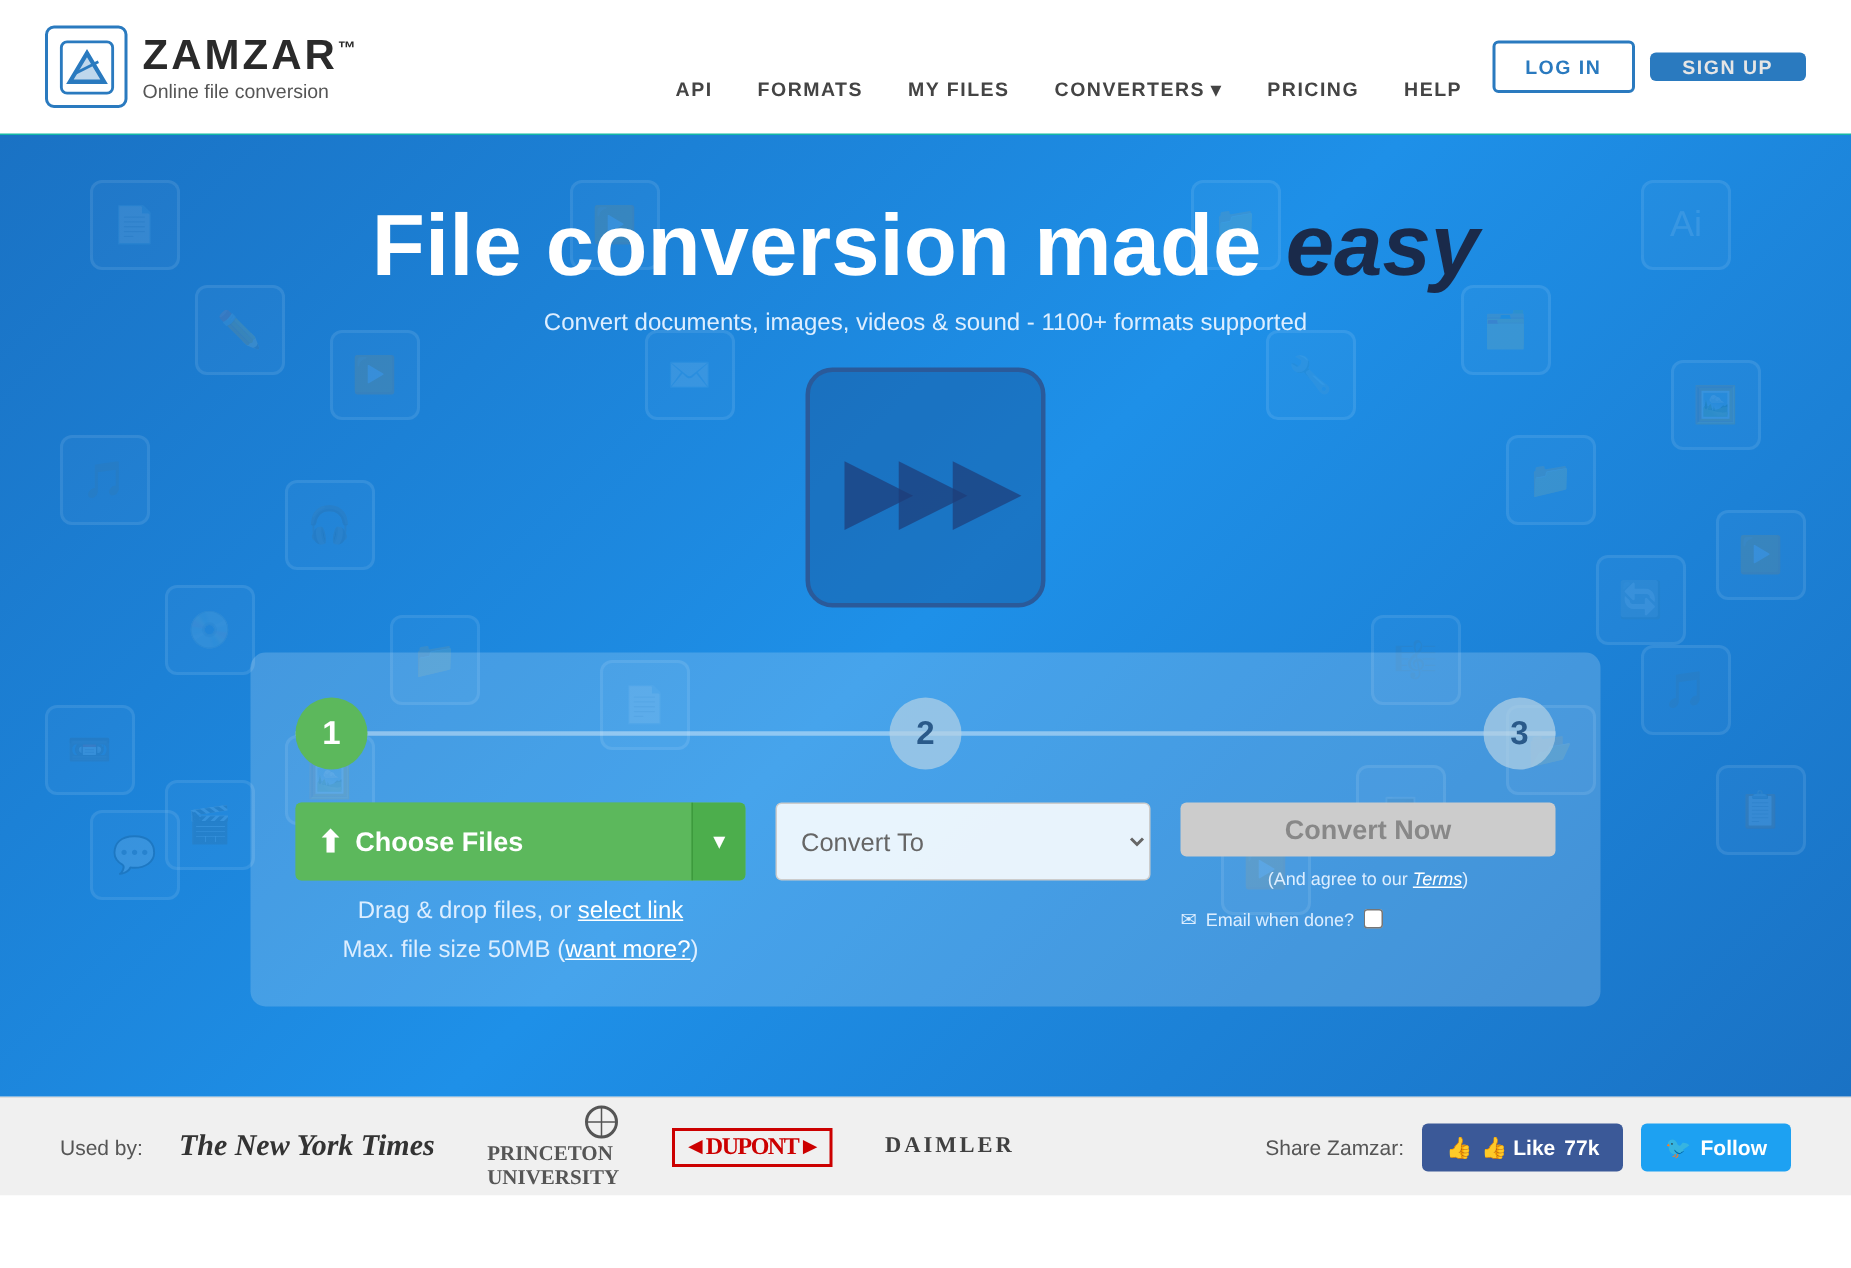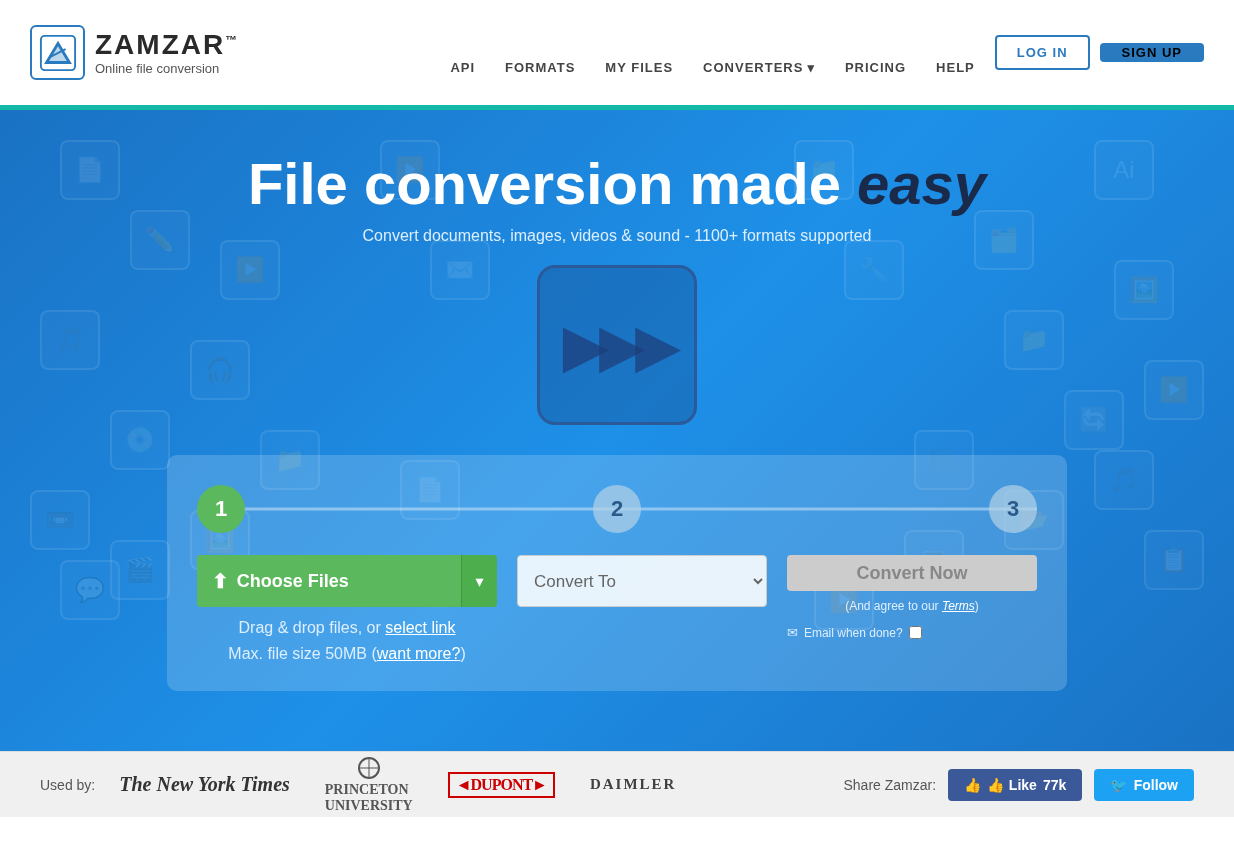--- a/index.html
+++ b/index.html
@@ -1,25 +1,25 @@
 <!DOCTYPE html>
 <html><head>
   <meta charset="utf-8">
   <style>
     * { box-sizing: border-box; margin: 0; padding: 0; }
     body { font-family: Arial, sans-serif; background: #fff; width: 1234px; }
 
     
     .header {
       background: #fff;
-      border-bottom: 5px solid #14b8a6;
+      border-bottom: 1px solid #14b8a6;
       display: flex;
       align-items: center;
       padding: 0 30px;
-      height: 110px;
+      height: 90px;
     }
     .logo-area {
       display: flex;
       align-items: center;
       margin-right: auto;
     }
     .logo-icon {
       width: 55px;
       height: 55px;
       border: 2px solid #2a7abf;
@@ -71,21 +71,21 @@
       color: #2a7abf;
       padding: 8px 20px;
       font-size: 13px;
       font-weight: bold;
       border-radius: 4px;
       cursor: pointer;
       letter-spacing: 1px;
     }
     .btn-signup {
       background: #2a7abf;
-      color: #000000;
+      color: #e5e5e5;
       padding: 2px 22px;
       font-size: 13px;
       font-weight: bold;
       border-radius: 4px;
       cursor: pointer;
       border: none;
       letter-spacing: 1px;
     }
 
     
@@ -326,21 +326,21 @@
       gap: 35px;
       flex: 1;
     }
     .brand-logo {
       font-size: 18px;
       font-weight: bold;
       color: #333;
       font-family: Georgia, serif;
     }
     .brand-logo.nyt { font-size: 20px; font-style: italic; }
-    .brand-logo.princeton { font-size: 14px; display: flex; flex-direction: column; align-items: center; color: #555; }
+    .brand-logo.princeton { font-size: 14px; display: flex; flex-direction: column; align-items: flex-end; color: #555; }
     .brand-logo.dupont { letter-spacing: -1px; color: #cc0000; border: 2px solid #cc0000; padding: 2px 6px; font-size: 16px; }
     .brand-logo.daimler { font-size: 15px; letter-spacing: 2px; color: #404040; }
 
     .share-area {
       display: flex;
       align-items: center;
       gap: 12px;
       margin-left: auto;
     }
     .share-label {

